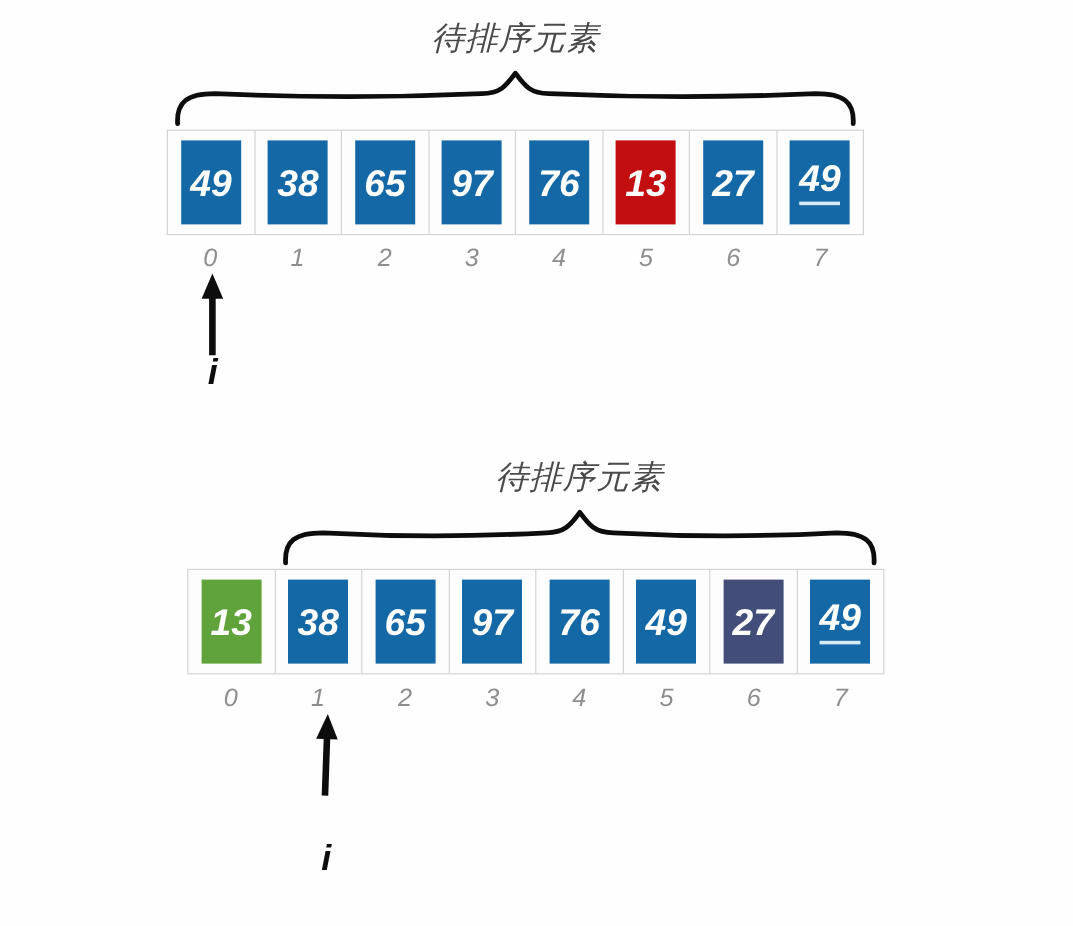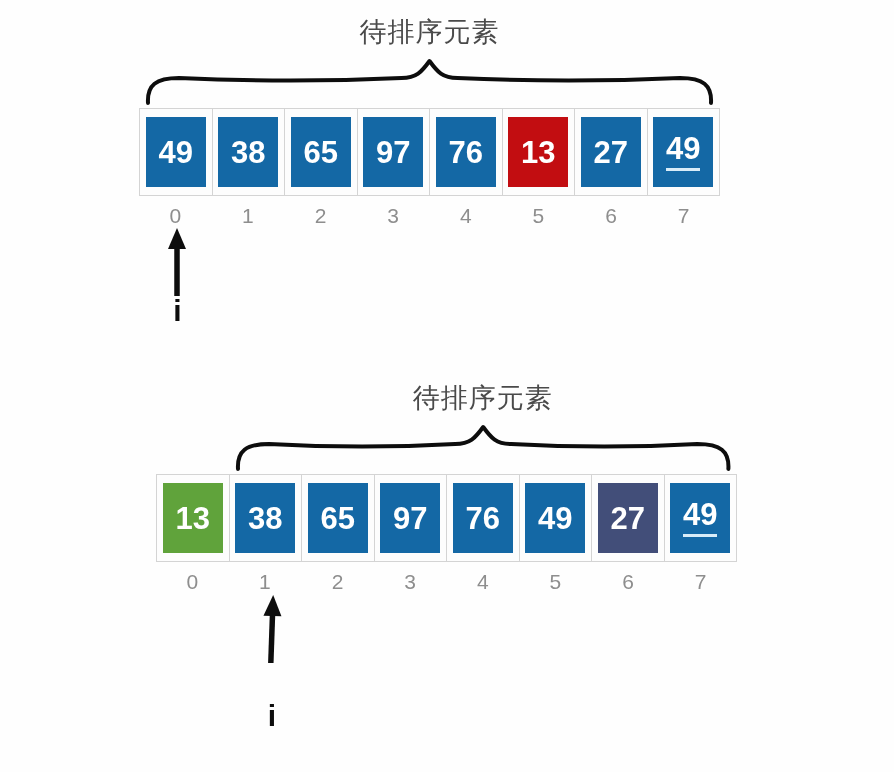--- a/index.html
+++ b/index.html
@@ -15,35 +15,35 @@
   .brace path{fill:none;stroke:var(--pointer-color,#141414);stroke-width:4;stroke-linecap:round;stroke-linejoin:round;}
   .strip{
     position:absolute;display:flex;background:#fdfdfd;
     border:1px solid var(--border-color,#d4d4d4);box-sizing:border-box;
   }
   .cell{
     flex:1;display:flex;align-items:center;justify-content:center;
     border-right:1px solid var(--border-color,#d4d4d4);
   }
   .cell:last-child{border-right:0;}
-  .square{width:60px;height:70px;display:flex;align-items:center;justify-content:center;}
+  .square{width:50px;height:70px;display:flex;align-items:center;justify-content:center;}
   .num{color:var(--cell-text,#fff);font-size:31px;font-weight:700;line-height:1;}
   .num.u{border-bottom:3px solid #d8ecf8;padding-bottom:4px;}
   .indices{position:absolute;display:flex;}
   .idx{flex:1;text-align:center;font-size:21px;color:var(--index-color,#8e8e8e);}
   .arrow{position:absolute;}
   .i-label{
     position:absolute;text-align:center;font-size:30px;font-weight:700;
     color:var(--pointer-color,#000);line-height:1;
   }
 </style>
 </head>
 <body>
 
-<div class="page" style="background: rgb(254, 254, 254); --cell-text: #ffffff; --index-color: #8e8e8e; --title-color: #4a4a4a; --border-color: #d4d4d4; --pointer-color: #0d0d0d;">
+<div class="page" style="background: rgb(254, 254, 254); font-style: italic; --cell-text: #ffffff; --index-color: #8e8e8e; --title-color: #4a4a4a; --border-color: #d4d4d4; --pointer-color: #0d0d0d;">
 
   <section class="panel">
     <div class="panel-title" style="left: 145px; top: 14px; width: 569px;">待排序元素</div>
     <svg class="brace" preserveAspectRatio="none" viewBox="0 0 569 48" style="left: 145px; top: 58px; width: 569px; height: 48px;">
         <path d="M 3 45 C 2 27 11 20 34 20 Q 145.25 25 256.5 20 C 271.5 20 276.5 14 284.5 3 C 292.5 14 297.5 20 312.5 20 Q 423.75 25 535 20 C 558 20 567 27 566 45"></path>
       </svg>
     <div class="strip" style="left: 139px; top: 108px; width: 581px; height: 88px;">
         <div class="cell">
           <div class="square" style="background: rgb(20, 104, 165);">
             <span class="num">49</span>

